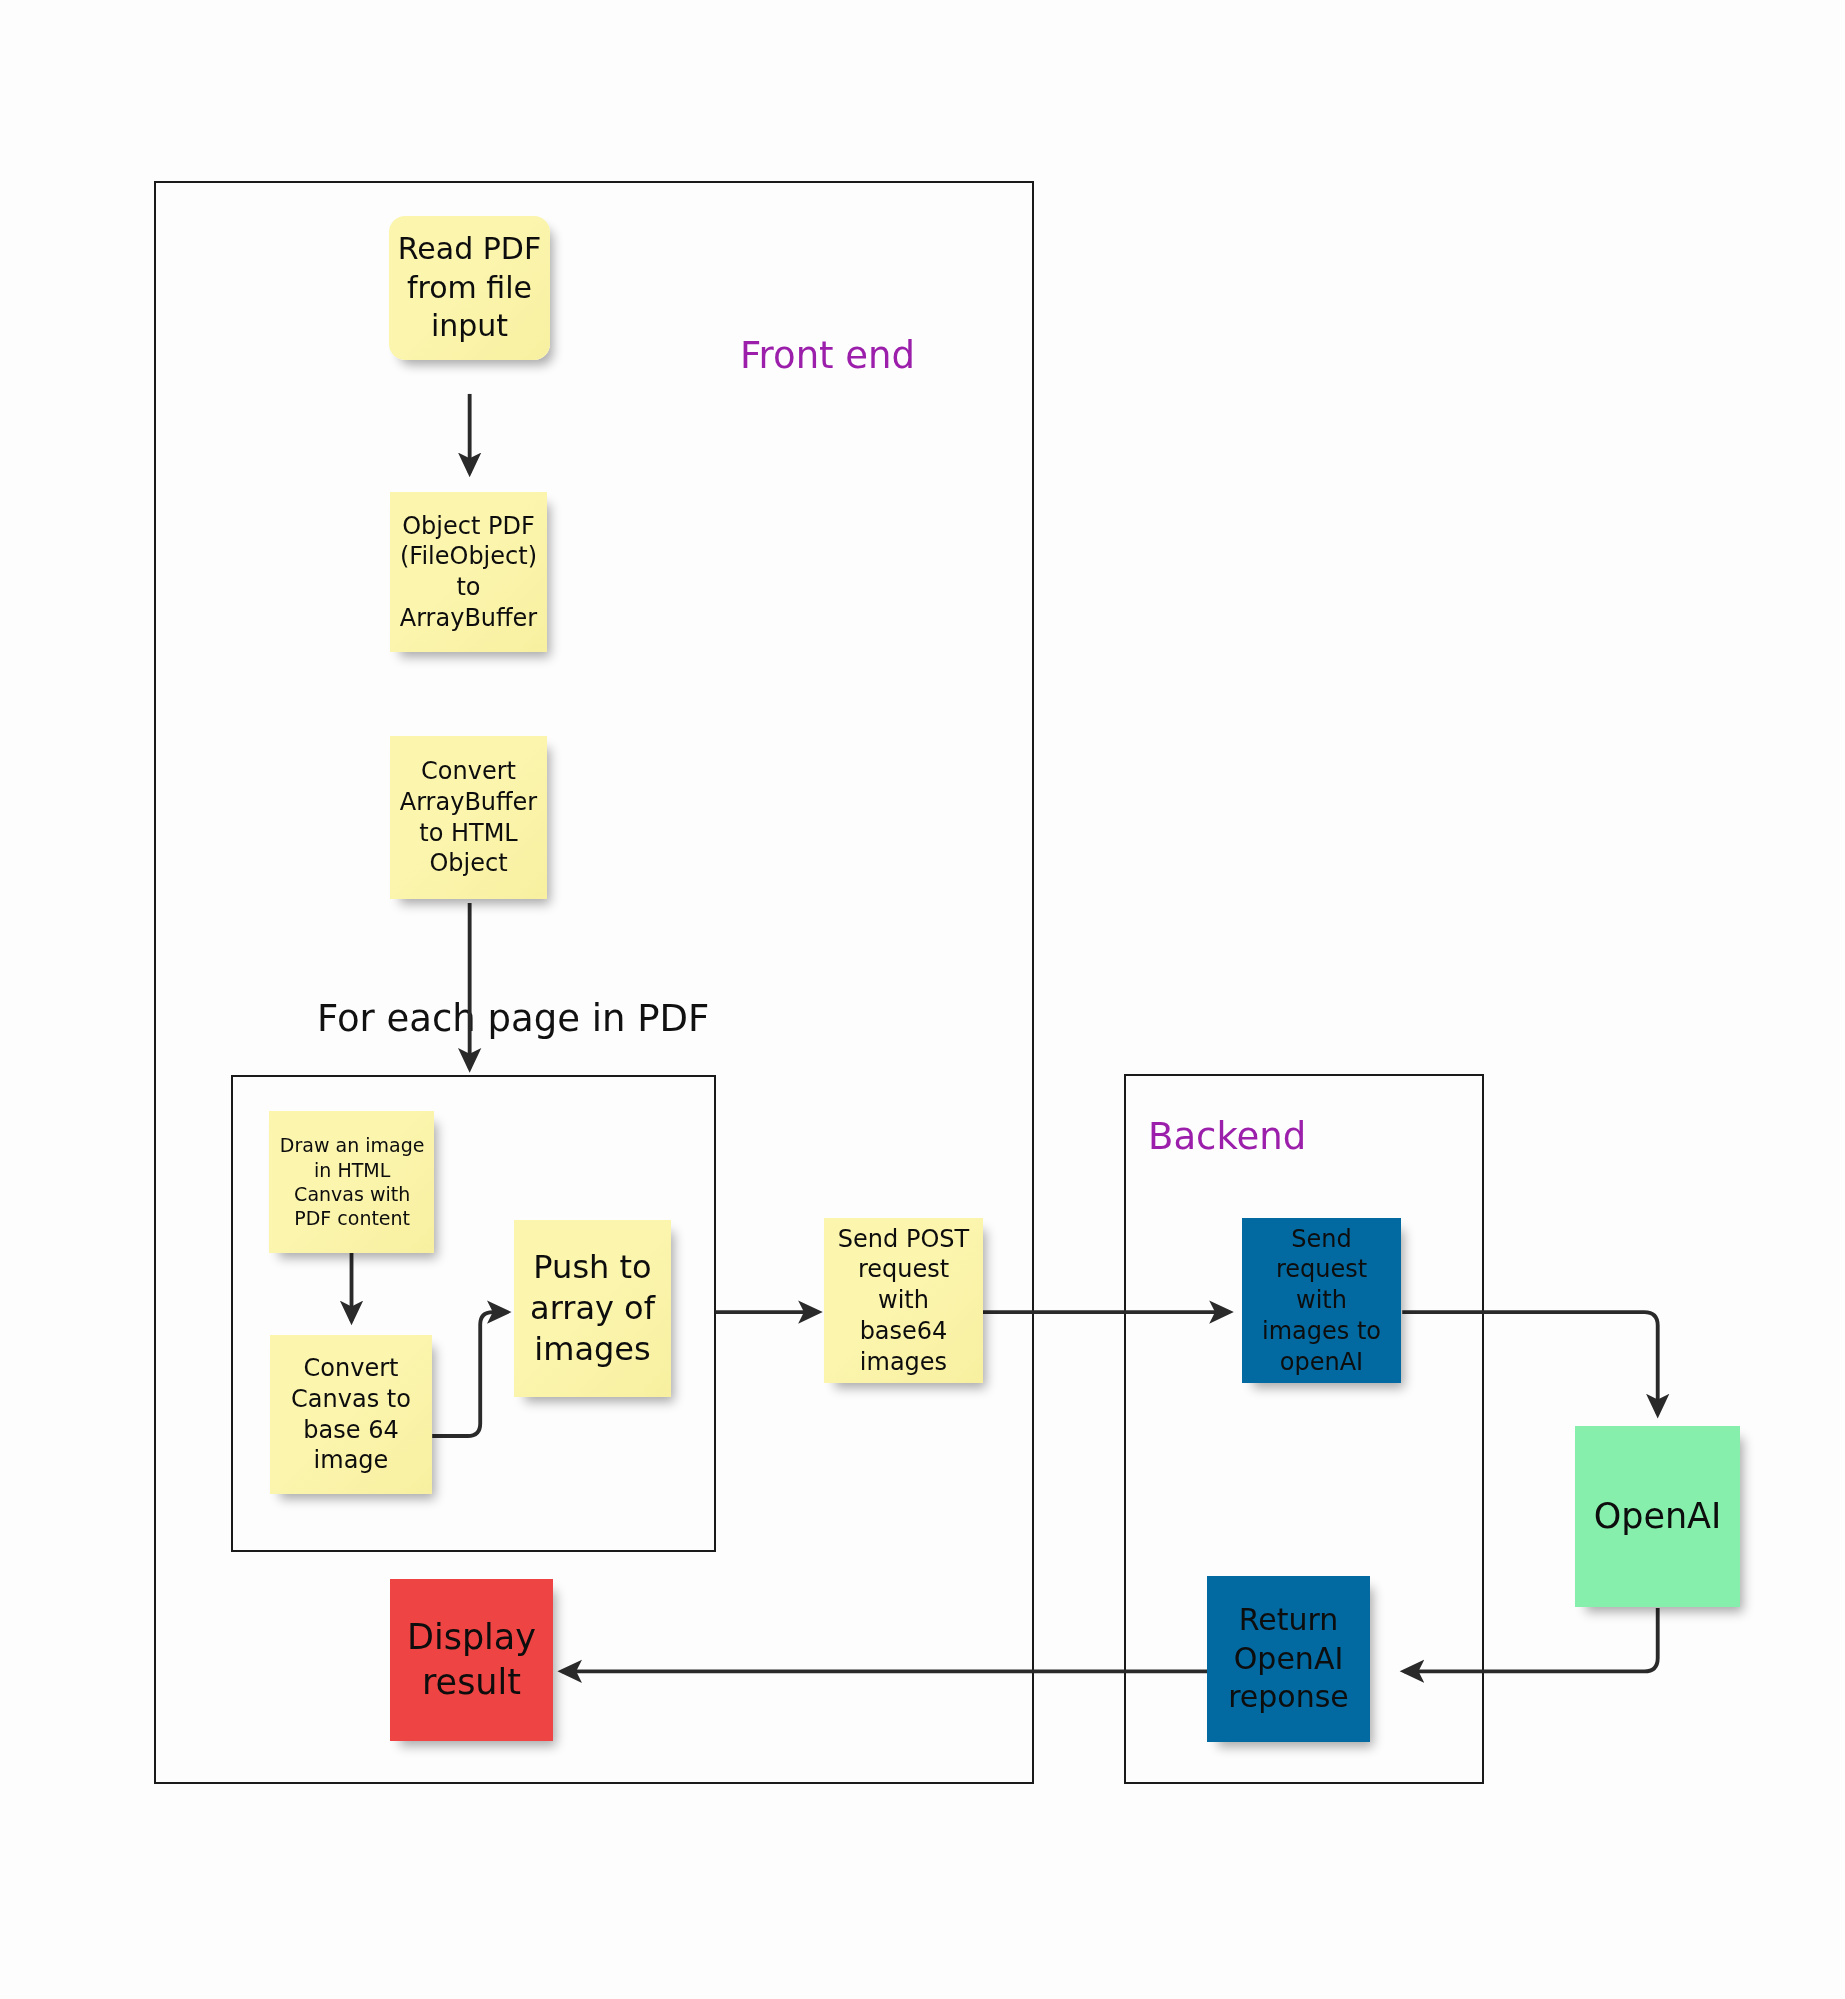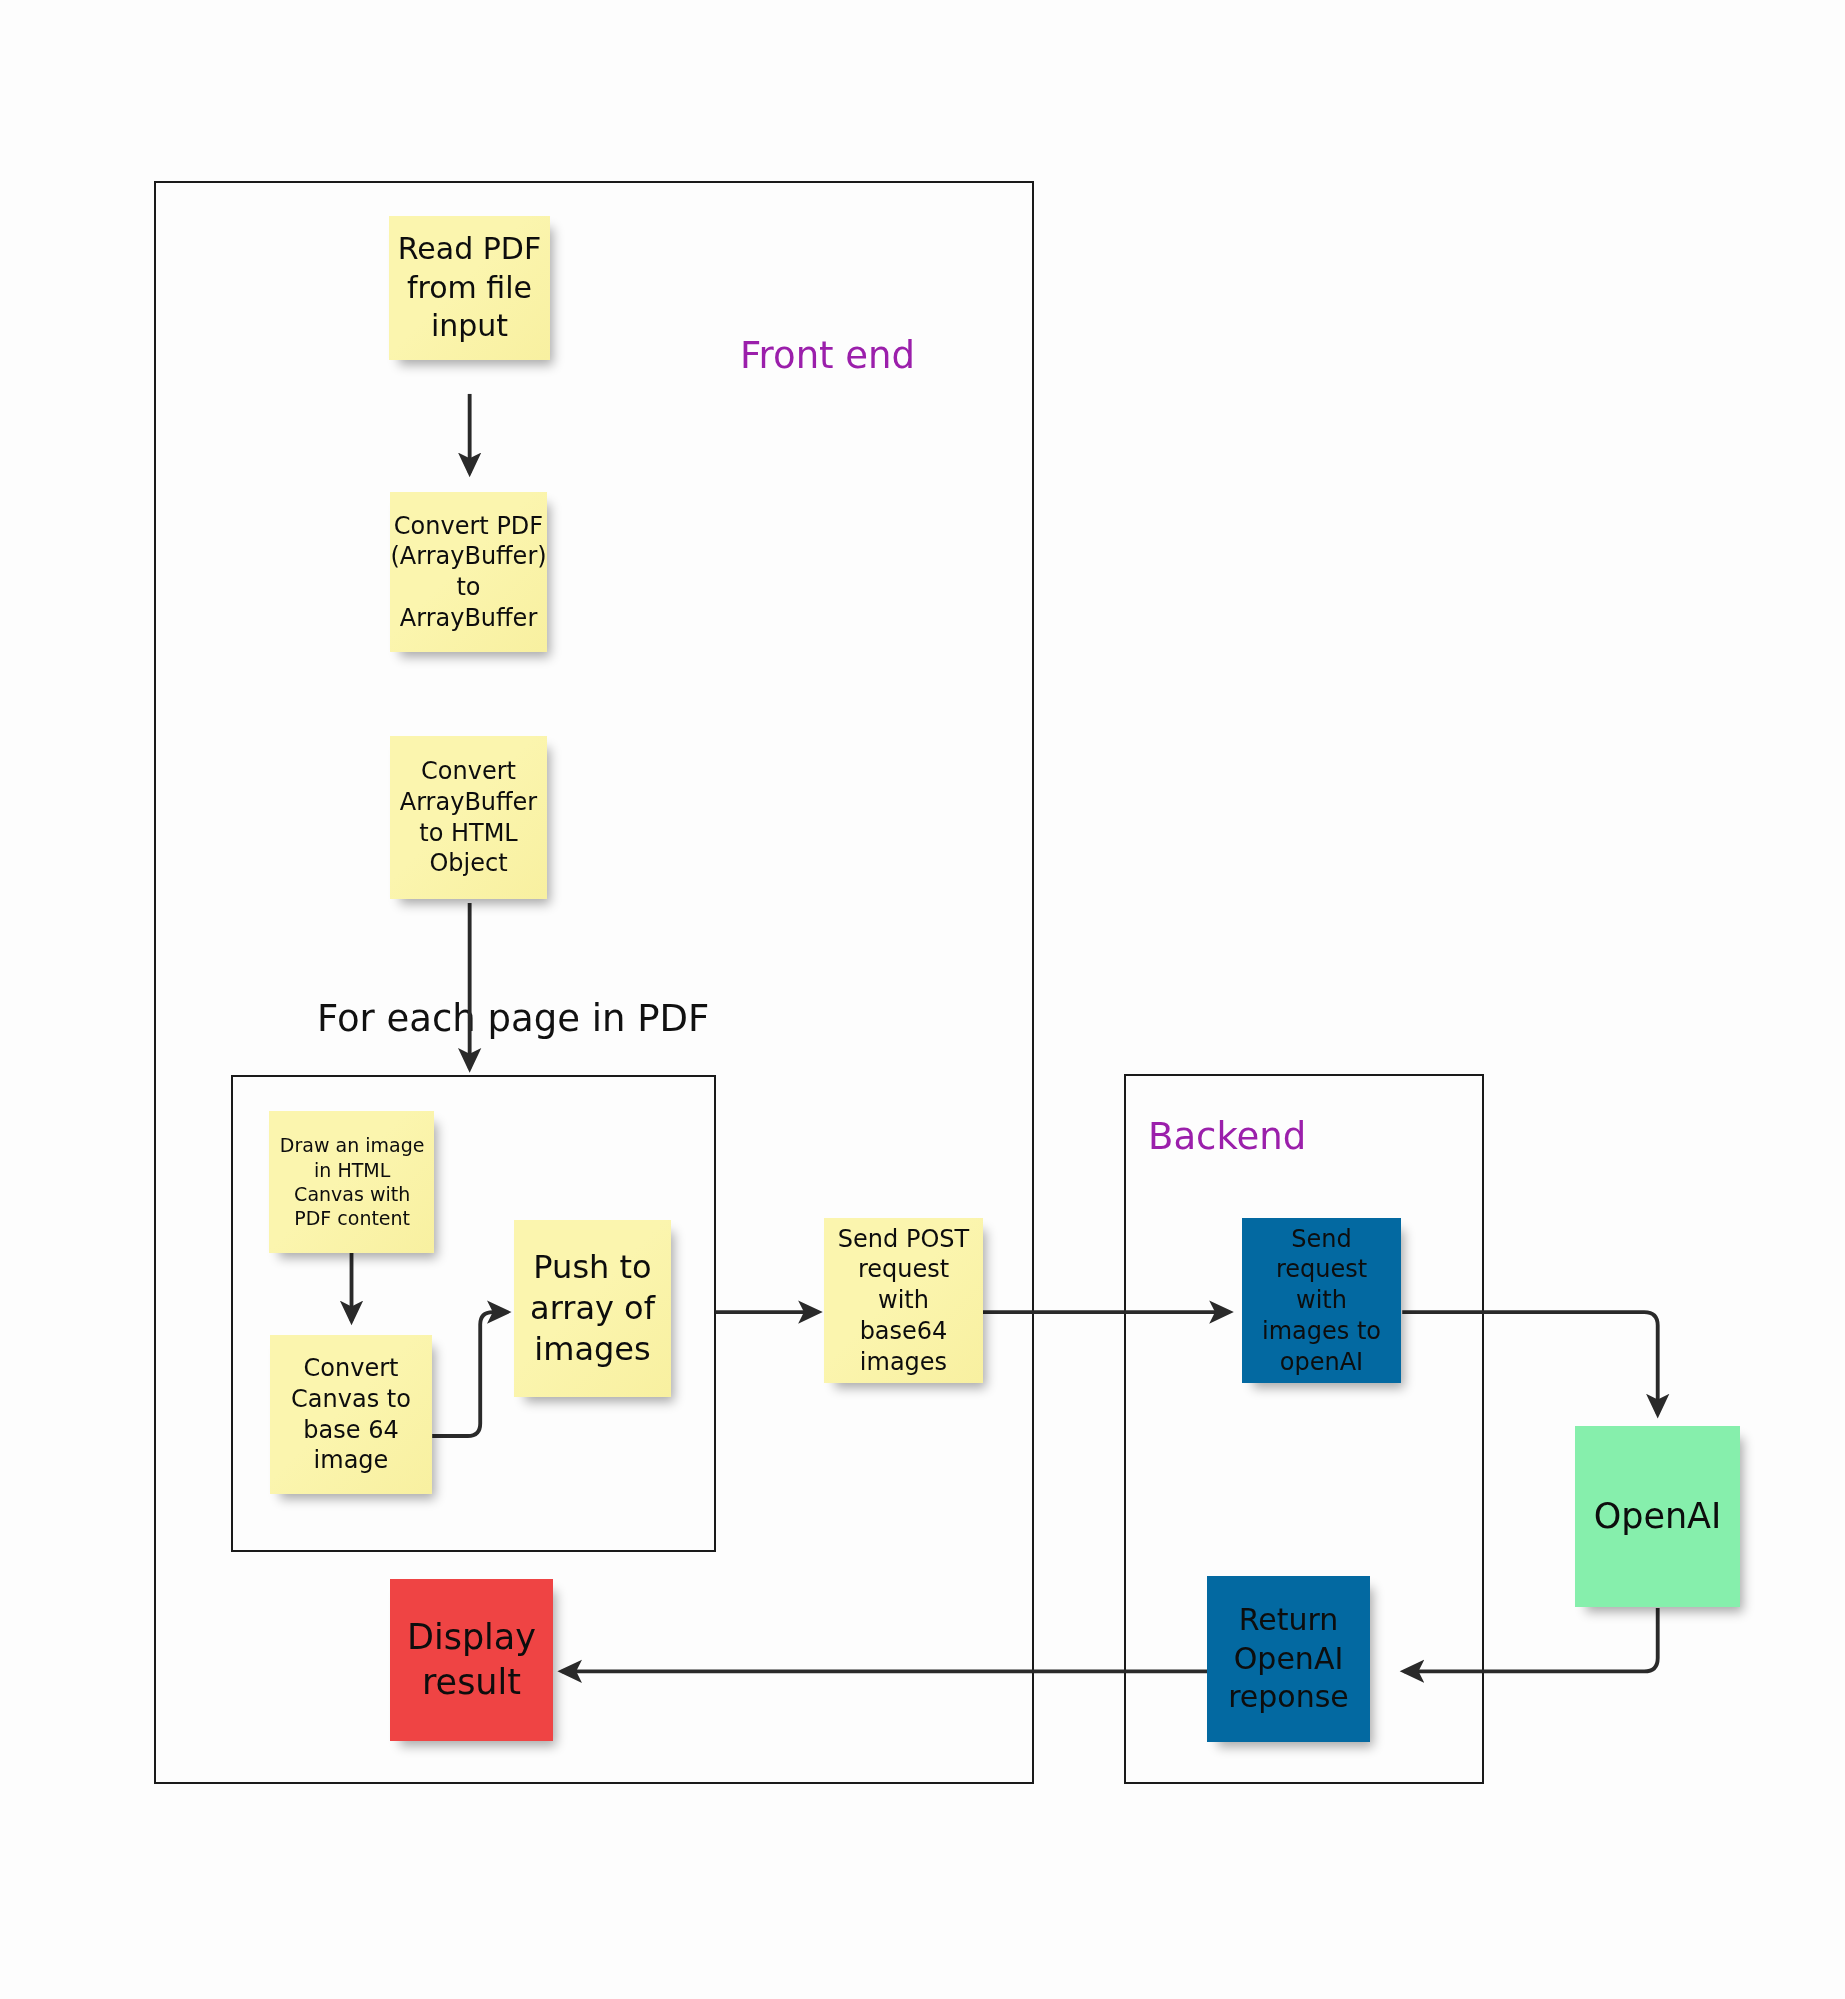--- a/index.html
+++ b/index.html
@@ -111,26 +111,26 @@
 
     <path class="edge" d="M 1023 1366 L 1280 1366" marker-end="url(#arrow)"></path>
 
     <path class="edge" d="M 1460 1366 L 1712 1366 Q 1726 1366 1726 1380 L 1726 1472" marker-end="url(#arrow)"></path>
 
     <path class="edge" d="M 1726 1674 L 1726 1726 Q 1726 1740 1712 1740 L 1462 1740" marker-end="url(#arrow)"></path>
 
     <path class="edge" d="M 1288 1740 L 585 1740" marker-end="url(#arrow)"></path>
   </svg>
 
-  <div class="note note-yellow" style="left:389px; top:216px; width:161px; height:144px; font-size:30px;">
+  <div class="note note-yellow" style="left:389px; top:216px; width:161px; height:144px; font-size:30px;border-radius:16px;">
     <span>Read PDF from file input</span>
   </div>
 
   <div class="note note-yellow" style="left:390px; top:492px; width:157px; height:160px; font-size:24px;">
-    <span>Convert PDF (ArrayBuffer) to ArrayBuffer</span>
+    <span>Object PDF (FileObject) to ArrayBuffer</span>
   </div>
 
   <div class="note note-yellow" style="left:390px; top:736px; width:157px; height:163px; font-size:24px;">
     <span>Convert ArrayBuffer to HTML Object</span>
   </div>
 
   <div class="note note-yellow" style="left:269px; top:1111px; width:165px; height:142px; font-size:19px;padding-left:9px;">
     <span>Draw an image in HTML Canvas with PDF content</span>
   </div>
 

